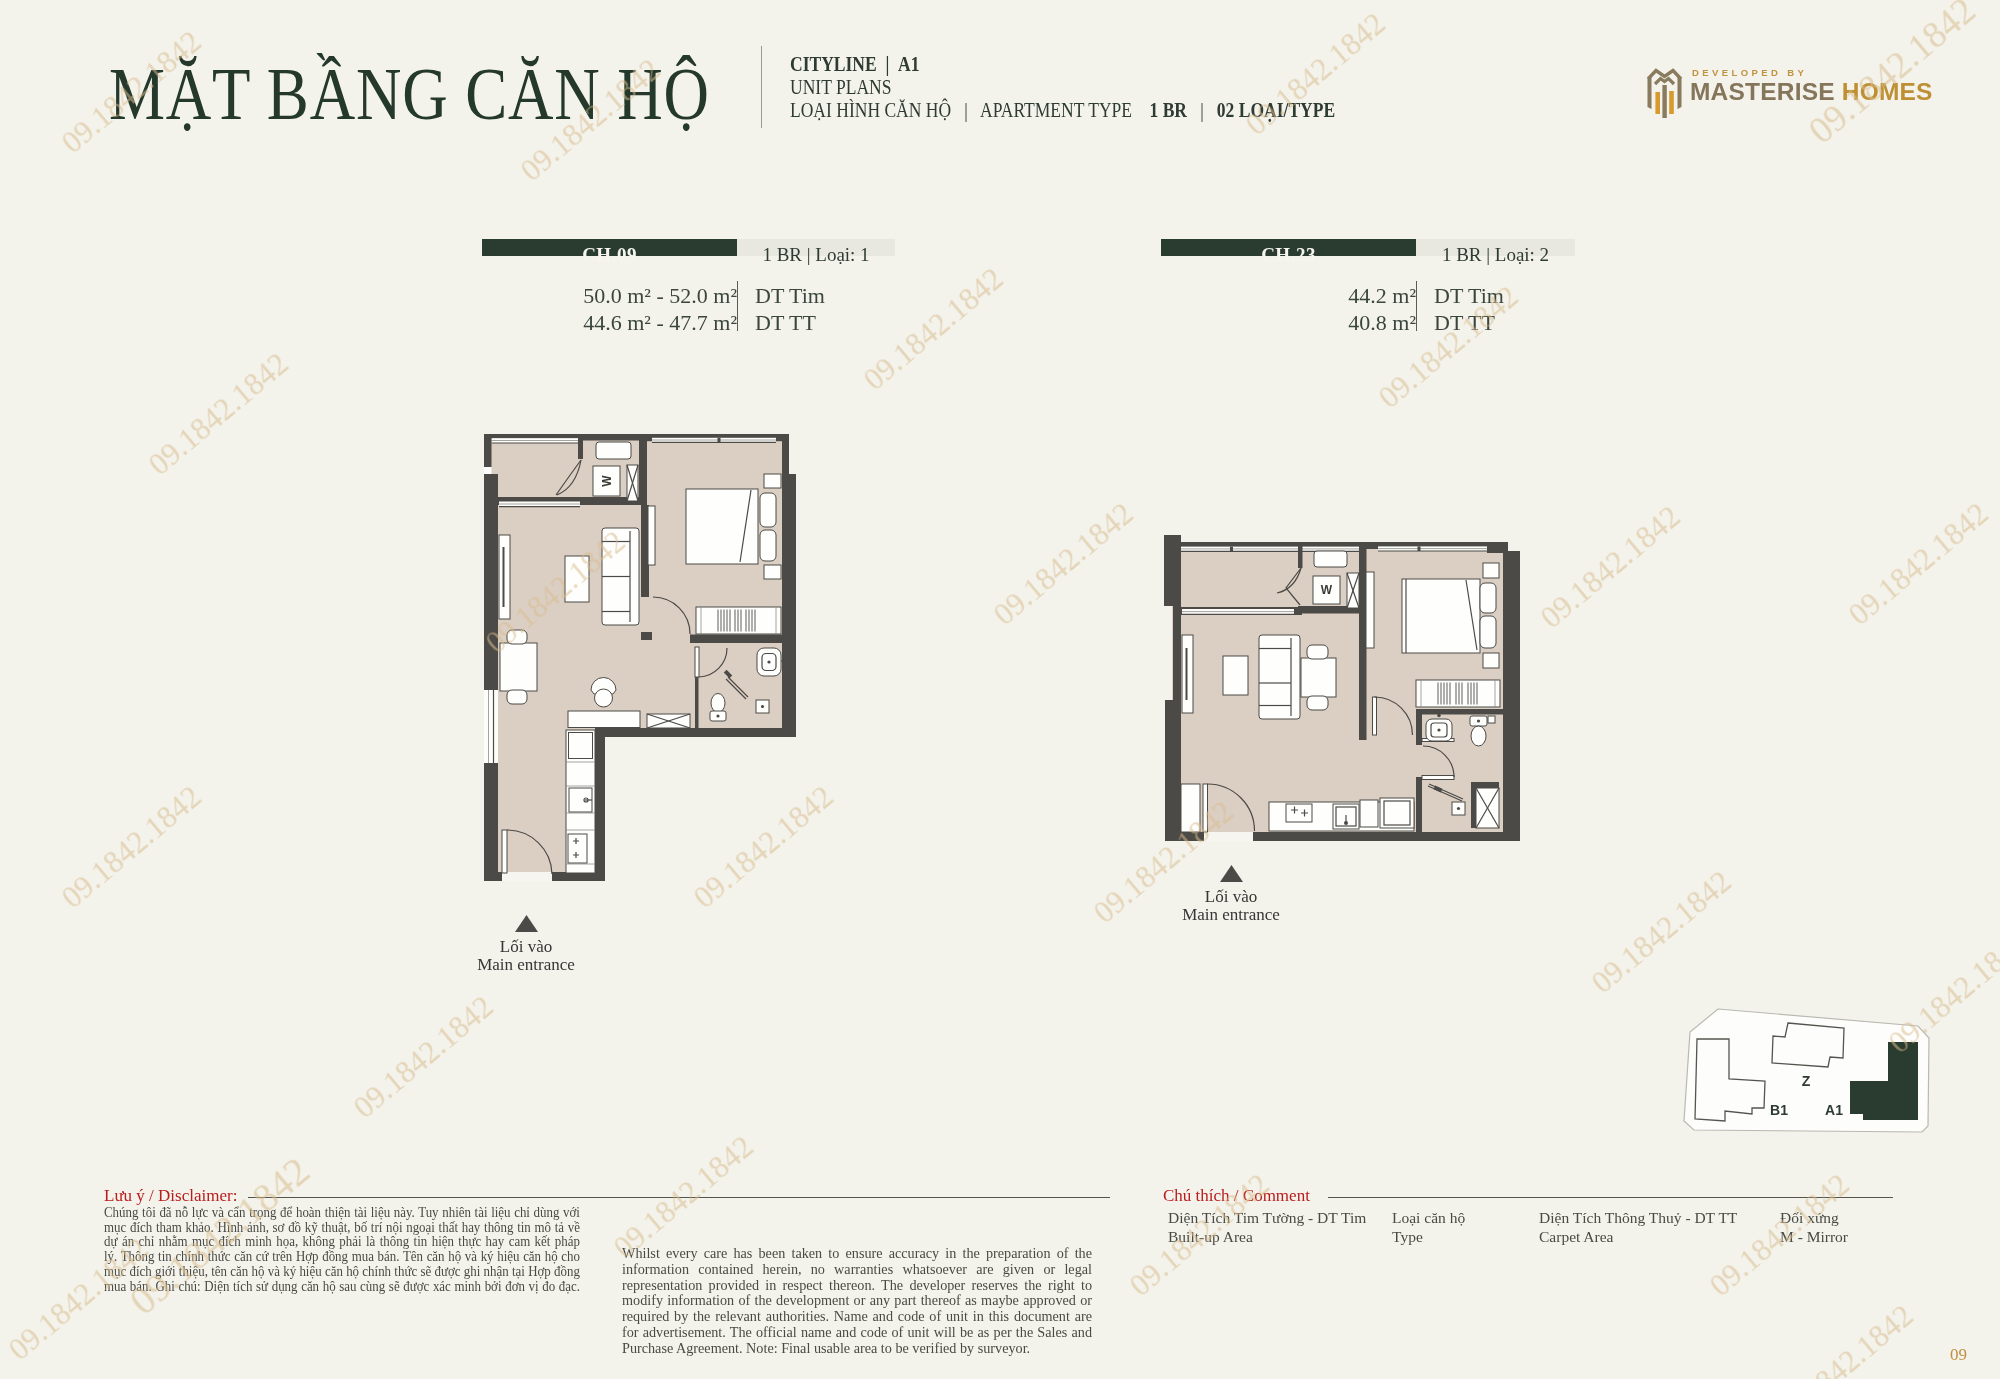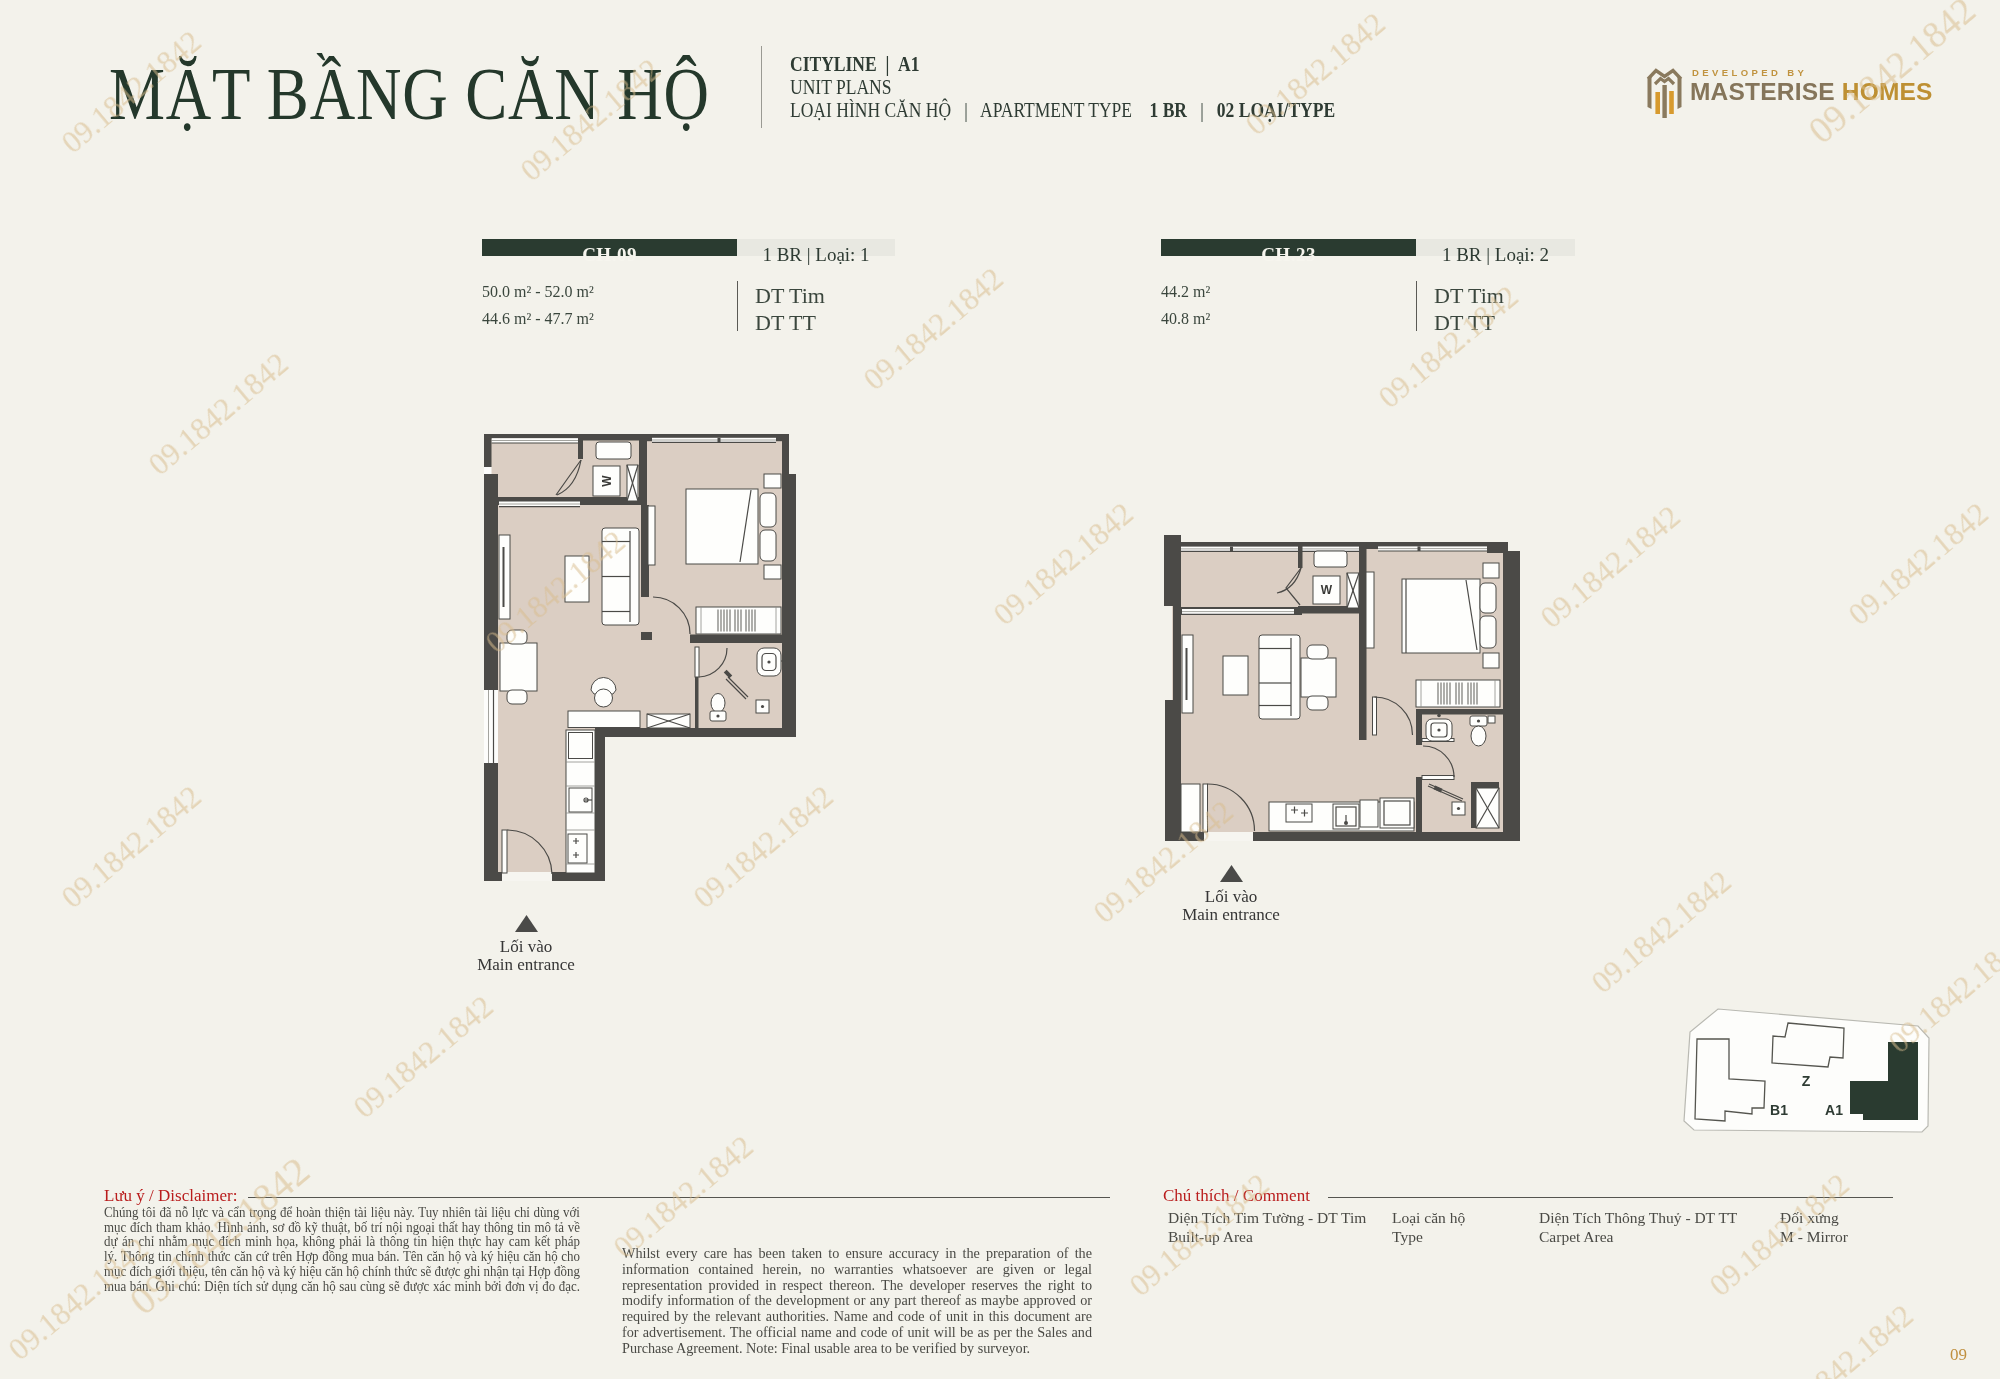--- a/index.html
+++ b/index.html
@@ -2,21 +2,21 @@
 <html><head>
 <meta charset="utf-8">
 <style>
   html,body{margin:0;padding:0;background:#F3F2EB;}
   #page{position:relative;width:2000px;height:1379px;background:#F3F2EB;overflow:hidden;
         font-family:"Liberation Serif", serif;color:#33423A;}
   .abs{position:absolute;}
   .hdrbox{position:absolute;height:17px;line-height:31px;text-align:center;font-size:19px;}
   .dk{background:#2A3B30;color:#F6F5EE;font-weight:bold;letter-spacing:.5px;}
   .lt{background:#E8E8E1;color:#2E3B33;}
-  .area{position:absolute;font-size:16px;color:#3A463D;text-align:left;}
+  .area{position:absolute;font-size:22px;color:#3A463D;text-align:right;}
   .dtl{position:absolute;font-size:22px;color:#3A463D;}
   .vline{position:absolute;width:1px;background:#5A5A55;}
   .entr{position:absolute;font-size:17px;color:#363636;text-align:center;line-height:18px;}
   .sechead{position:absolute;font-size:17px;color:#b91c1c;}
   .secline{position:absolute;height:1px;background:#55554F;}
   .para{position:absolute;font-size:13.6px;line-height:14.7px;color:#4A4A45;text-align:justify;}
   .jl{text-align:justify;text-align-last:justify;}
   .leg1{font-size:15.5px;color:#4A4A45;line-height:19px;}
 </style>
 </head>

